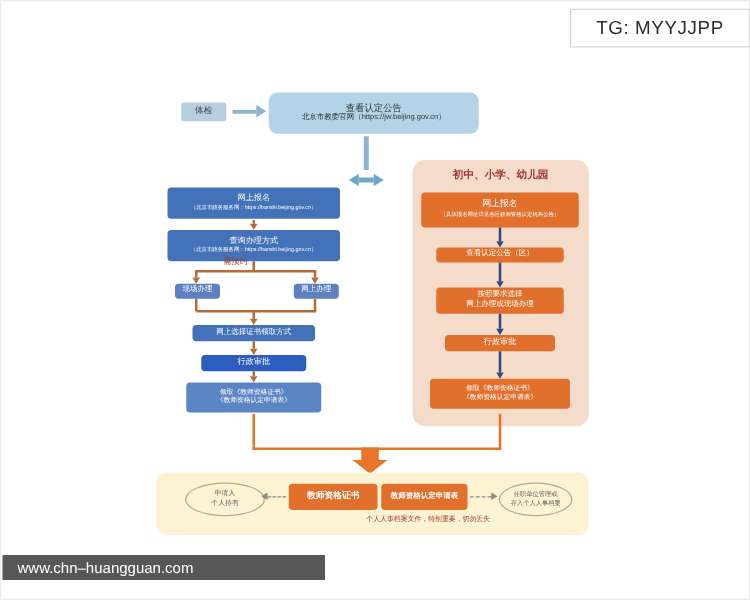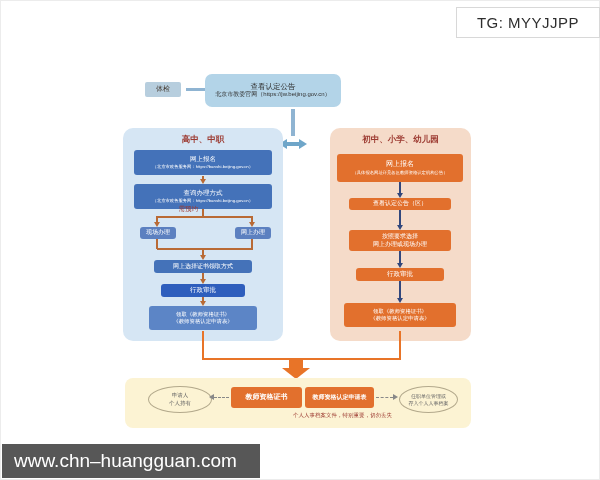--- a/index.html
+++ b/index.html
@@ -32,53 +32,50 @@
   .t-d-big{border-left:14px solid transparent;border-right:14px solid transparent;border-top:11px solid #e87428;}
   .t-l-gr{border-top:3px solid transparent;border-bottom:3px solid transparent;border-right:5px solid #888;}
   .t-r-gr{border-top:3px solid transparent;border-bottom:3px solid transparent;border-left:5px solid #888;}
   .dash{position:absolute;border-top:1px dashed #888;height:0;}
   .ellipse{position:absolute;border:1px solid #b3a98c;border-radius:50%;background:#fcf3d3;color:#666;
            display:flex;flex-direction:column;align-items:center;justify-content:center;text-align:center;line-height:1.3;}
   .tiny{white-space:nowrap;transform:scale(0.72);transform-origin:center;}
   .title{position:absolute;width:100%;text-align:center;top:48px;font-size:10.5px;font-weight:bold;color:#9c3a31;}
   .tg-badge{position:absolute;left:456px;top:7px;width:142px;height:29px;background:#fff;border:1px solid #d8d8d8;
             display:flex;align-items:center;justify-content:center;font-size:15px;color:#2e2e2e;letter-spacing:0.5px;}
-  .wm-bar{position:absolute;left:2px;top:444px;width:246px;height:34px;background:#575757;display:flex;
-          align-items:center;padding-left:12px;color:#fff;font-size:19px;}
+  .wm-bar{position:absolute;left:2px;top:444px;width:246px;height:20px;background:#575757;display:flex;
+          align-items:center;padding-left:12px;color:#fff;font-size:12px;}
   .lbl-red{position:absolute;color:#9c3a31;}
 </style>
 </head>
 <body>
 
 <div class="stage">
 
   <div class="tg-badge">
     <span>TG: MYYJJPP</span>
   </div>
 
 
   <div class="box pill" style="left:145px;top:82px;width:36px;height:15px;font-size:7px;">
     <span>体检</span>
   </div>
   <div class="ln ln-bl" style="left:186px;top:88px;width:19px;height:3px;"></div>
   <div class="tri t-r-bl" style="left:205px;top:84px;"></div>
 
-  <div class="box announce" style="left:205px;top:74px;width:136px;height:33px;">
+  <div class="box announce" style="left:215px;top:74px;width:168px;height:33px;">
     <span style="font-size:7.5px;">查看认定公告</span>
     <span style="font-size:6px;">北京市教委官网（https://jw.beijing.gov.cn）</span>
   </div>
 
   <div class="ln ln-bl" style="left:291px;top:109px;width:4px;height:27px;"></div>
   <div class="tri t-l-sb" style="left:279px;top:139px;"></div>
   <div class="ln" style="left:287px;top:142px;width:12px;height:4px;background:#6fa6c9;"></div>
   <div class="tri t-r-sb" style="left:299px;top:139px;"></div>
 
-  <div class="panel panel-blue" style="left:123px;top:128px;width:160px;height:213px;">
-    <div class="hd" style="top:6px;">高中、中职</div>
-  </div>
   <div class="box blue" style="left:134px;top:150px;width:138px;height:25px;">
     <span style="font-size:6.5px;">网上报名</span>
     <span class="tiny" style="font-size:6px;">（北京市政务服务网：https://banshi.beijing.gov.cn）</span>
   </div>
   <div class="ln" style="left:202px;top:176px;width:2px;height:3px;"></div>
   <div class="tri t-d-or" style="left:200px;top:179px;"></div>
   <div class="box blue" style="left:134px;top:184px;width:138px;height:25px;">
     <span style="font-size:6.5px;">查询办理方式</span>
     <span class="tiny" style="font-size:6px;">（北京市政务服务网：https://banshi.beijing.gov.cn）</span>
   </div>

